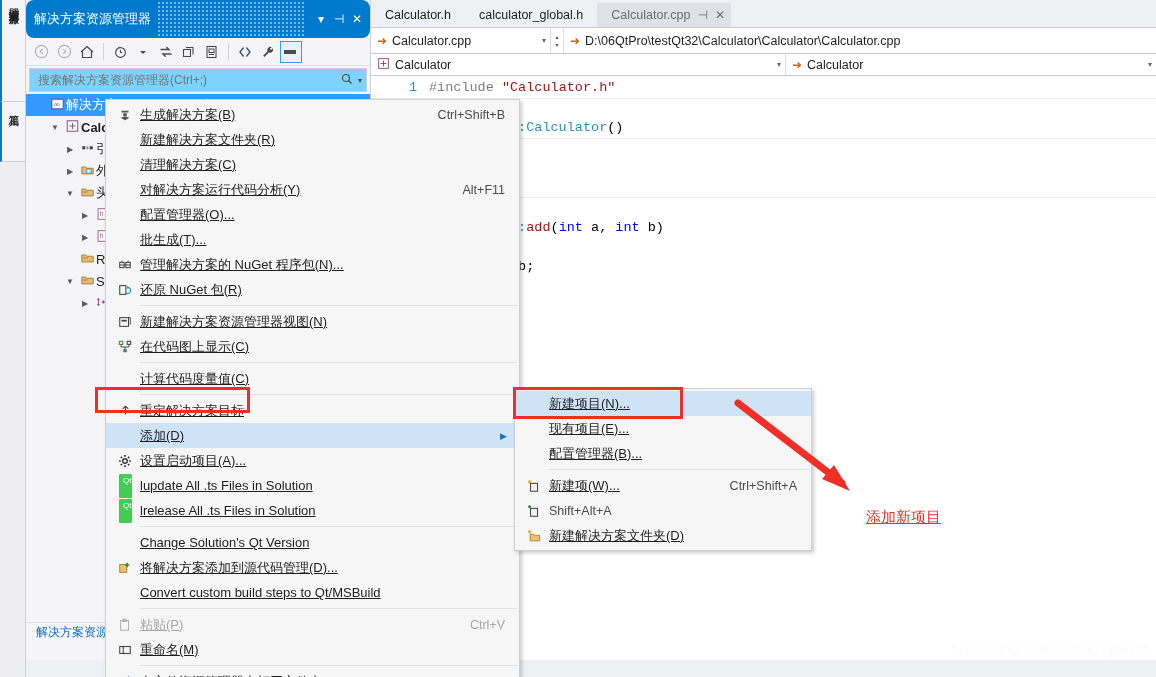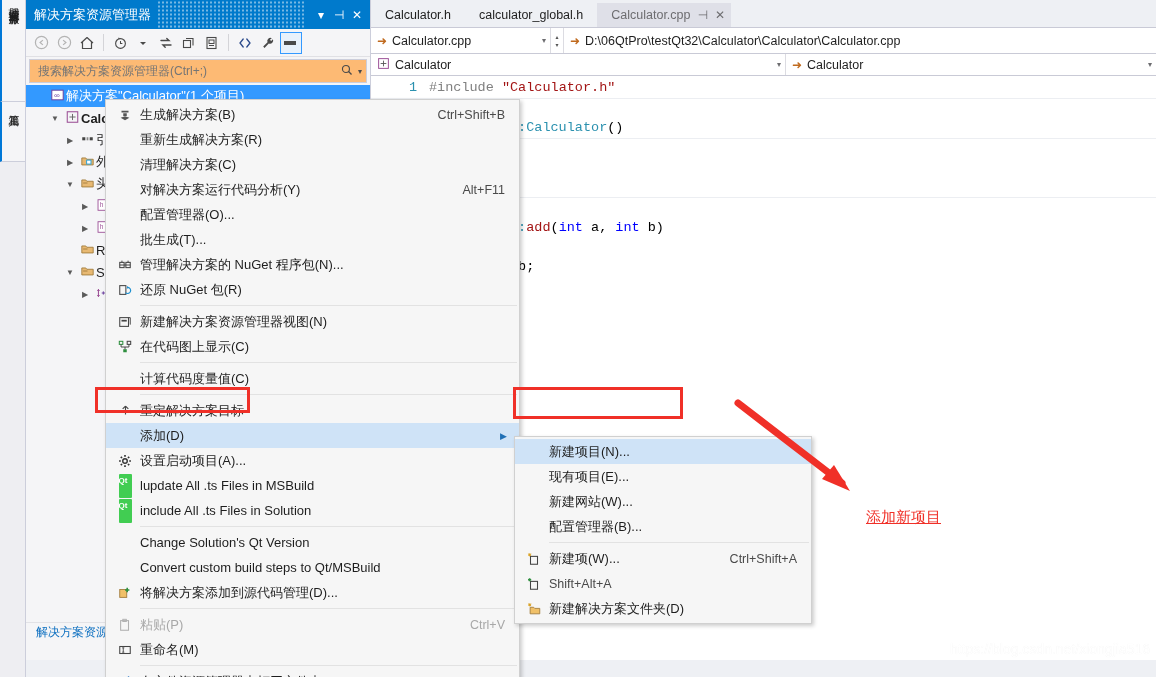--- a/index.html
+++ b/index.html
@@ -34,23 +34,24 @@
   }
   .vtab.t1 { height: 102px; }
   .vtab.t2 { height: 60px; }
 
   
   .sol-panel {
     position: absolute; left: 26px; top: 0; width: 345px; height: 660px;
     background: #f5f5f7; border-right: 1px solid #cccedb;
   }
   .sol-title {
-    height: 29px; background: #007acc; color: #ffffff;
+    height: 38px; background: #007acc; color: #ffffff;
     display: flex; align-items: center; padding: 0 4px 0 8px;
     font-size: 13px;
+    border-radius: 8px;
   }
   .sol-title .t-text { white-space: nowrap; }
   .sol-title .dots {
     flex: 1; height: 100%;
     background-image: radial-gradient(circle, rgba(255,255,255,.55) 0.8px, transparent 0.9px);
     background-size: 4px 4px; background-position: 0 center;
     margin: 0 6px; opacity: .85;
   }
   .sol-title .tbtn {
     width: 18px; height: 20px; display: flex; align-items: center; justify-content: center;
@@ -61,21 +62,21 @@
     padding: 0 4px; border-bottom: 1px solid #e0e0e4; gap: 1px;
   }
   .tb-ico {
     width: 22px; height: 22px; display: flex; align-items: center; justify-content: center;
     color: #5a5a5a;
   }
   .tb-ico.dim { color: #b4b4b4; }
   .tb-ico.boxed { border: 1px solid #3399ff; background: #e8f1fb; }
   .tb-sep { width: 1px; height: 17px; background: #d4d4d8; margin: 0 4px; }
   .sol-search {
-    height: 24px; margin: 2px 3px 2px 3px; background: #fdba74;
+    height: 24px; margin: 2px 3px 2px 3px; background: #7dd3fc;
     border: 1px solid #cccedb; display: flex; align-items: center; padding: 0 4px 0 6px;
   }
   .sol-search input {
     flex: 1; border: 0; outline: 0; font-size: 12px; color: #6d6d6d;
     font-family: inherit; background: transparent;
   }
   .sol-tree { position: relative; font-size: 13px; }
   .tree-row { display: flex; align-items: center; height: 22px; padding-left: 6px; white-space: nowrap; }
   .tree-row.sel { background: #3399ff; color: #ffffff; }
   .tw { width: 16px; display: inline-block; text-align: center; color: #5a5a5a; font-size: 9px; }
@@ -155,24 +156,24 @@
 
   .ed-scroll-left { position: absolute; left: 0; top: 108px; width: 3px; height: 552px; background: #9b9b9b; }
 
   
   .menu {
     position: absolute; background: #f6f6f6; border: 1px solid #d0d0d0;
     box-shadow: 2px 2px 4px rgba(0,0,0,.20);
     font-size: 13px; color: #1e1e1e; padding: 2px 0;
   }
   .menu-main { left: 105px; top: 99px; width: 415px; }
-  .menu-sub  { left: 514px; top: 388px; width: 298px; margin-top: 48px; }
+  .menu-sub  { left: 514px; top: 388px; width: 298px; }
   .mi { display: flex; align-items: center; height: 25px; padding-left: 4px; white-space: nowrap; }
   .mi .m-ico { width: 30px; display: flex; align-items: center; justify-content: center; font-size: 13px; }
-  .mi .m-label { flex: 1; }
+  .mi .m-label { flex: 1; text-decoration: underline; }
   .mi .m-key { color: #4a4a4a; font-size: 12.5px; padding-right: 14px; }
   .mi .m-arrow { color: #1f6fb5; font-size: 9px; padding-right: 12px; }
   .mi.hl { background: #cfe3f7; }
   .mi.disabled .m-label, .mi.disabled .m-key, .mi.disabled .m-ico { color: #a8a8a8; }
   .msep { height: 1px; background: #e2e2e2; margin: 3px 2px 3px 34px; }
 
   
   .redbox { position: absolute; border: 3px solid #f03028; pointer-events: none; }
   .annot-text {
     position: absolute; color: #f03028; font-size: 15px; white-space: nowrap; text-decoration: underline;
@@ -180,21 +181,21 @@
   .arrow-svg { position: absolute; pointer-events: none; }
 
   .watermark {
     position: absolute; right: 6px; bottom: 20px;
     color: #ffffff; font-size: 14px; opacity: .85;
     text-shadow: 0 0 1px rgba(0,0,0,.10);
   }
 
   .qt-ico {
     display:inline-block; width: 13px; height: 24px; background: #41cd52;
-    color: #fff; font-size: 8px; font-weight: bold; line-height: 13px; text-align: left;
+    color: #fff; font-size: 8px; font-weight: normal; line-height: 13px; text-align: right;
     border-radius: 1px;
   }
 </style>
 </head>
 <body>
 
 <div id="root">
 
   <div class="vtabs">
     <div class="vtab t1"><span>服务器资源管理器</span></div>
@@ -503,21 +504,21 @@
               <path d="M4 3 H12 V5 H4Z M6 6 H10 V9 H6Z" fill="#555"></path>
               <path d="M3 11 L8 14 L13 11 L8 9.5Z" fill="#555"></path>
             </svg>
           </span>
         </span>
         <span class="m-label">生成解决方案(B)</span>
         <span class="m-key">Ctrl+Shift+B</span>
       </div>
       <div class="mi">
         <span class="m-ico"></span>
-        <span class="m-label">重新生成解决方案(R)</span>
+        <span class="m-label">新建解决方案文件夹(R)</span>
         <span class="m-key"></span>
       </div>
       <div class="mi">
         <span class="m-ico"></span>
         <span class="m-label">清理解决方案(C)</span>
         <span class="m-key"></span>
       </div>
       <div class="mi">
         <span class="m-ico"></span>
         <span class="m-label">对解决方案运行代码分析(Y)</span>
@@ -624,53 +625,53 @@
         </span>
         <span class="m-label">设置启动项目(A)...</span>
         <span class="m-key"></span>
       </div>
       <div class="mi">
         <span class="m-ico">
           <span style="display: inline-flex; align-items: center;">
             <span class="qt-ico">Qt</span>
           </span>
         </span>
-        <span class="m-label">lupdate All .ts Files in MSBuild</span>
+        <span class="m-label">lupdate All .ts Files in Solution</span>
         <span class="m-key"></span>
       </div>
       <div class="mi">
         <span class="m-ico">
           <span style="display: inline-flex; align-items: center;">
             <span class="qt-ico">Qt</span>
           </span>
         </span>
-        <span class="m-label">include All .ts Files in Solution</span>
+        <span class="m-label">lrelease All .ts Files in Solution</span>
         <span class="m-key"></span>
       </div>
       <div class="msep"></div>
       <div class="mi">
         <span class="m-ico"></span>
         <span class="m-label">Change Solution's Qt Version</span>
-        <span class="m-key"></span>
-      </div>
-      <div class="mi">
-        <span class="m-ico"></span>
-        <span class="m-label">Convert custom build steps to Qt/MSBuild</span>
         <span class="m-key"></span>
       </div>
       <div class="mi">
         <span class="m-ico">
           <span style="display: inline-flex; align-items: center;">
             <svg width="14" height="14" viewBox="0 0 16 16">
               <rect x="2" y="4" width="8" height="9" fill="#f0c068" stroke="#a07a3a" stroke-width="1"></rect>
               <path d="M10.5 2 V7 M8 4.5 H13" stroke="#2f8f3f" stroke-width="1.8"></path>
             </svg>
           </span>
         </span>
         <span class="m-label">将解决方案添加到源代码管理(D)...</span>
+        <span class="m-key"></span>
+      </div>
+      <div class="mi">
+        <span class="m-ico"></span>
+        <span class="m-label">Convert custom build steps to Qt/MSBuild</span>
         <span class="m-key"></span>
       </div>
       <div class="msep"></div>
       <div class="mi disabled">
         <span class="m-ico">
           <span style="display: inline-flex; align-items: center;">
             <svg width="14" height="14" viewBox="0 0 16 16">
               <rect x="3" y="3" width="9" height="11" fill="none" stroke="#b0b0b0" stroke-width="1.2"></rect>
               <rect x="5.5" y="1.5" width="4" height="2.5" fill="none" stroke="#b0b0b0" stroke-width="1.1"></rect>
             </svg>
@@ -708,25 +709,20 @@
 
   <div class="menu menu-sub" id="submenu">
       <div class="mi hl">
         <span class="m-ico"></span>
         <span class="m-label">新建项目(N)...</span>
         <span class="m-key"></span>
       </div>
       <div class="mi">
         <span class="m-ico"></span>
         <span class="m-label">现有项目(E)...</span>
-        <span class="m-key"></span>
-      </div>
-      <div class="mi">
-        <span class="m-ico"></span>
-        <span class="m-label">新建网站(W)...</span>
         <span class="m-key"></span>
       </div>
       <div class="mi">
         <span class="m-ico"></span>
         <span class="m-label">配置管理器(B)...</span>
         <span class="m-key"></span>
       </div>
       <div class="msep"></div>
       <div class="mi">
         <span class="m-ico">

